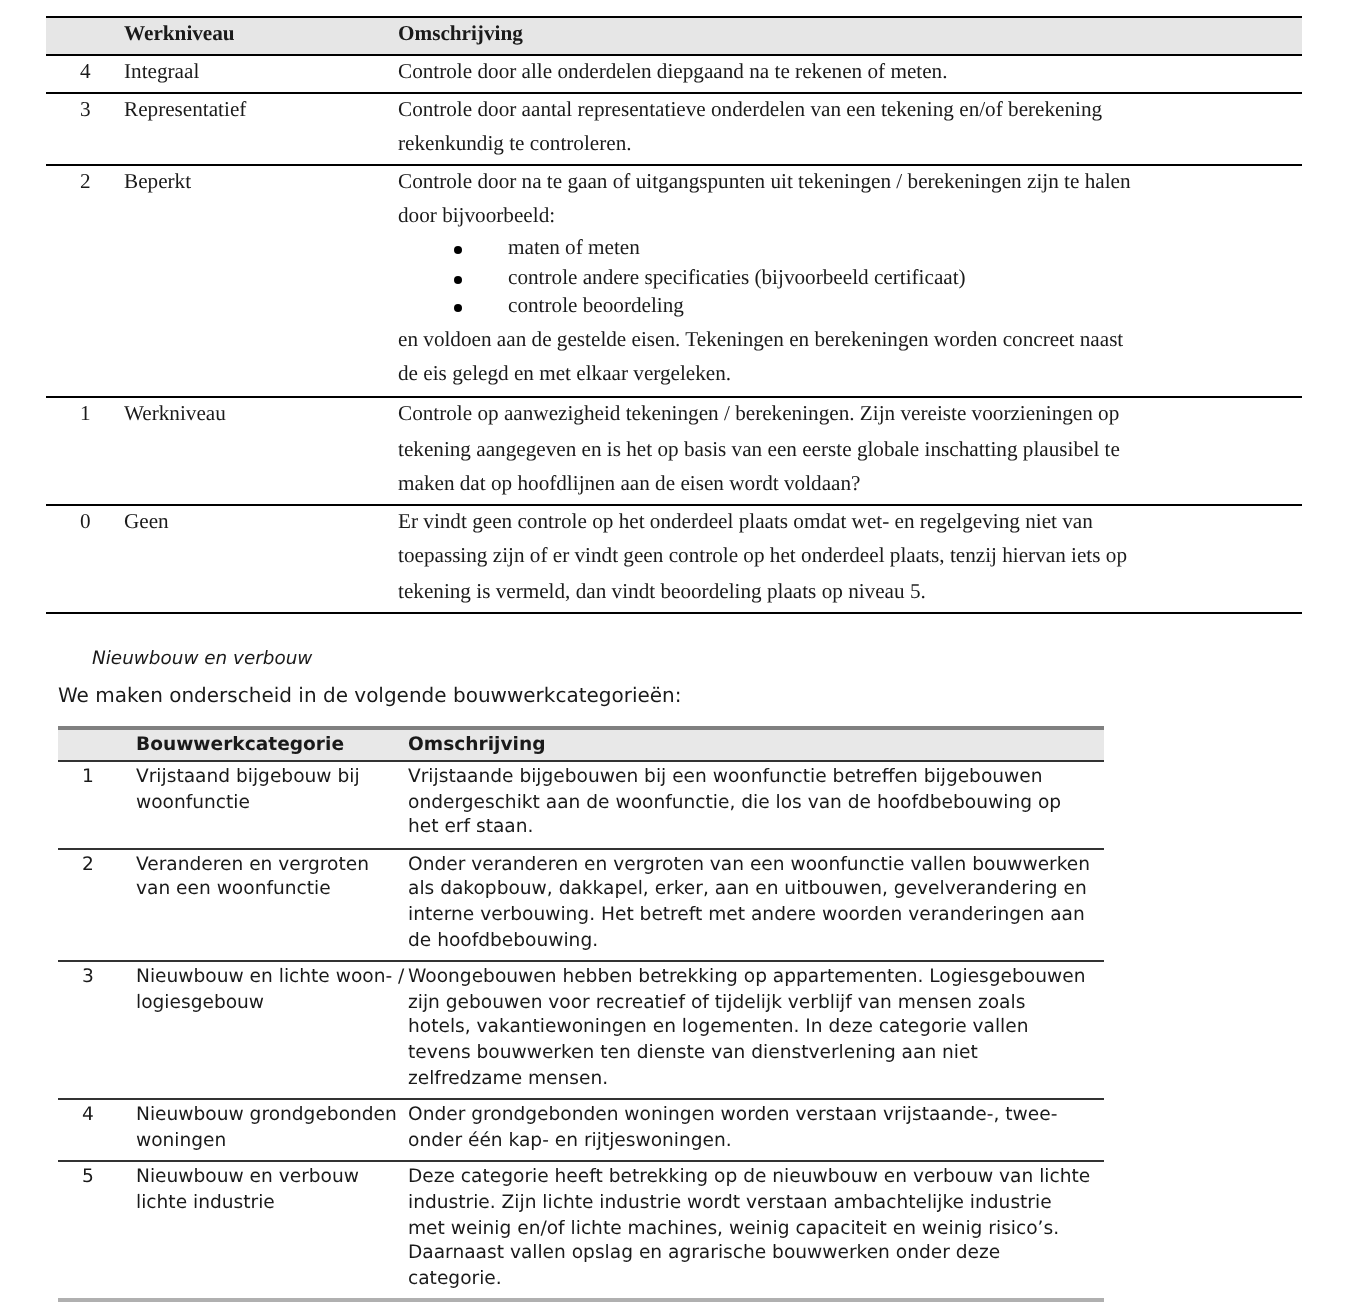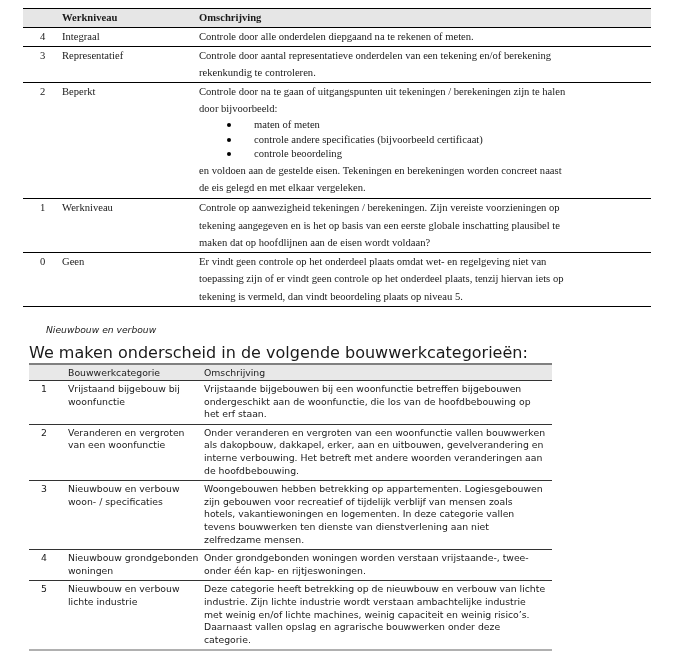--- a/index.html
+++ b/index.html
@@ -31,34 +31,34 @@
   .t1 .row2 td { padding-bottom: 1px; }
 
   
   .section-title {
     position: absolute; left: 29px; top: 324px;
     font-family: "DejaVu Sans", sans-serif; font-style: italic;
     font-size: 9.2px; color: #1a1a1a; margin-left: 17px;
   }
   .intro {
     position: absolute; left: 29px; top: 343px;
-    font-family: "DejaVu Sans", sans-serif; font-size: 16px; color: #1a1a1a; text-align: center;
+    font-family: "DejaVu Sans", sans-serif; font-size: 10px; color: #1a1a1a; text-align: center;
   }
 
   
   .t2 {
     position: absolute; left: 29px; top: 363px; width: 523px;
     border-collapse: collapse;
     font-family: "DejaVu Sans", sans-serif;
     font-size: 9.3px; line-height: 12.6px;
   }
   .t2 th, .t2 td { padding: 0; vertical-align: top; text-align: left; }
   .t2 thead tr { background: #e8e8e8; }
   .t2 thead th {
-    font-weight: normal; height: 15px; line-height: 15px;
+    font-weight: bold; height: 15px; line-height: 15px;
     border-top: 2px solid #808080; border-bottom: 1px solid #333;
   }
   .t2 tbody td { border-bottom: 1px solid #333; padding-top: 2px; padding-bottom: 3px; }
   .t2 tbody tr:last-child td { border-bottom: 2px solid #b0b0b0; }
   .t2 .c-num { width: 39px; padding-left: 12px; box-sizing: border-box; }
   .t2 .c-name { width: 136px; }
   .t2 .c-desc { padding-right: 6px; }
 </style>
 </head>
 <body>
@@ -125,21 +125,21 @@
       <td class="c-name">Vrijstaand bijgebouw bij woonfunctie</td>
       <td class="c-desc">Vrijstaande bijgebouwen bij een woonfunctie betreffen bijgebouwen ondergeschikt aan de woonfunctie, die los van de hoofdbebouwing op het erf staan.</td>
     </tr>
     <tr>
       <td class="c-num">2</td>
       <td class="c-name">Veranderen en vergroten van een woonfunctie</td>
       <td class="c-desc">Onder veranderen en vergroten van een woonfunctie vallen bouwwerken als dakopbouw, dakkapel, erker, aan en uitbouwen, gevelverandering en interne verbouwing. Het betreft met andere woorden veranderingen aan de hoofdbebouwing.</td>
     </tr>
     <tr>
       <td class="c-num">3</td>
-      <td class="c-name">Nieuwbouw en verbouw woon- / specificaties</td>
+      <td class="c-name">Nieuwbouw en lichte woon- / logiesgebouw</td>
       <td class="c-desc">Woongebouwen hebben betrekking op appartementen. Logiesgebouwen zijn gebouwen voor recreatief of tijdelijk verblijf van mensen zoals hotels, vakantiewoningen en logementen. In deze categorie vallen tevens bouwwerken ten dienste van dienstverlening aan niet zelfredzame mensen.</td>
     </tr>
     <tr>
       <td class="c-num">4</td>
       <td class="c-name">Nieuwbouw grondgebonden woningen</td>
       <td class="c-desc">Onder grondgebonden woningen worden verstaan vrijstaande-, twee- onder één kap- en rijtjeswoningen.</td>
     </tr>
     <tr>
       <td class="c-num">5</td>
       <td class="c-name">Nieuwbouw en verbouw lichte industrie</td>

